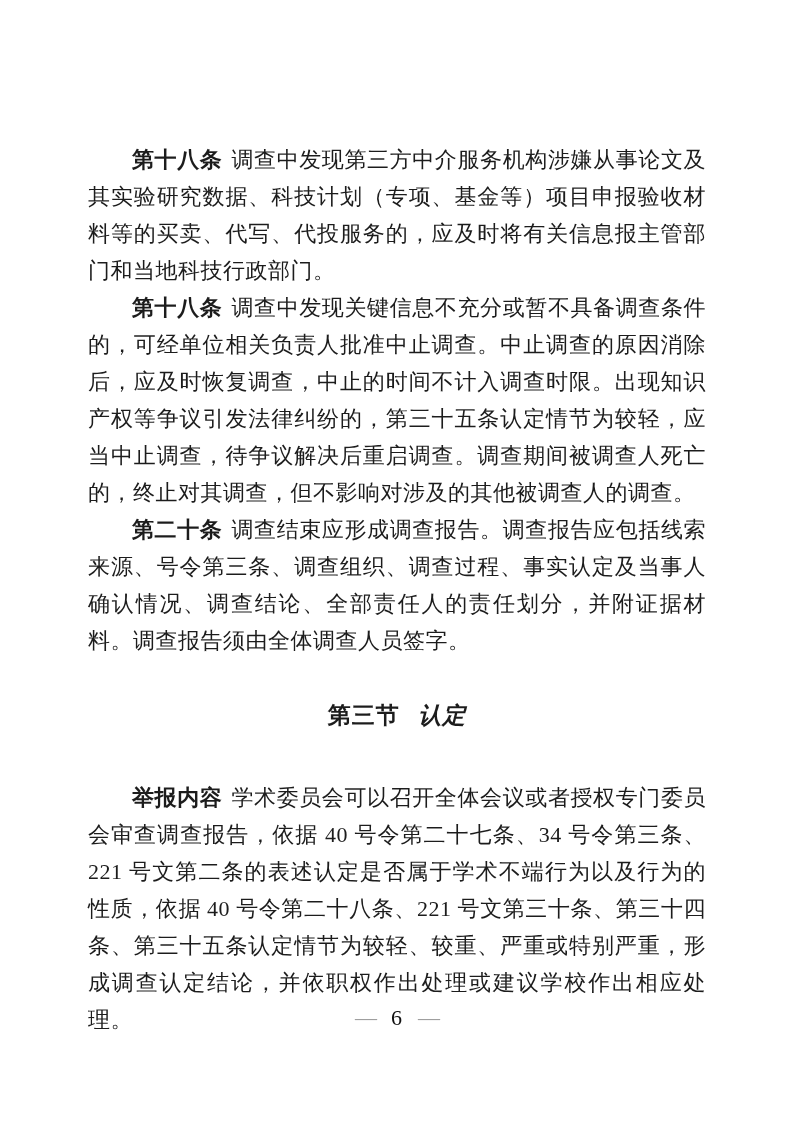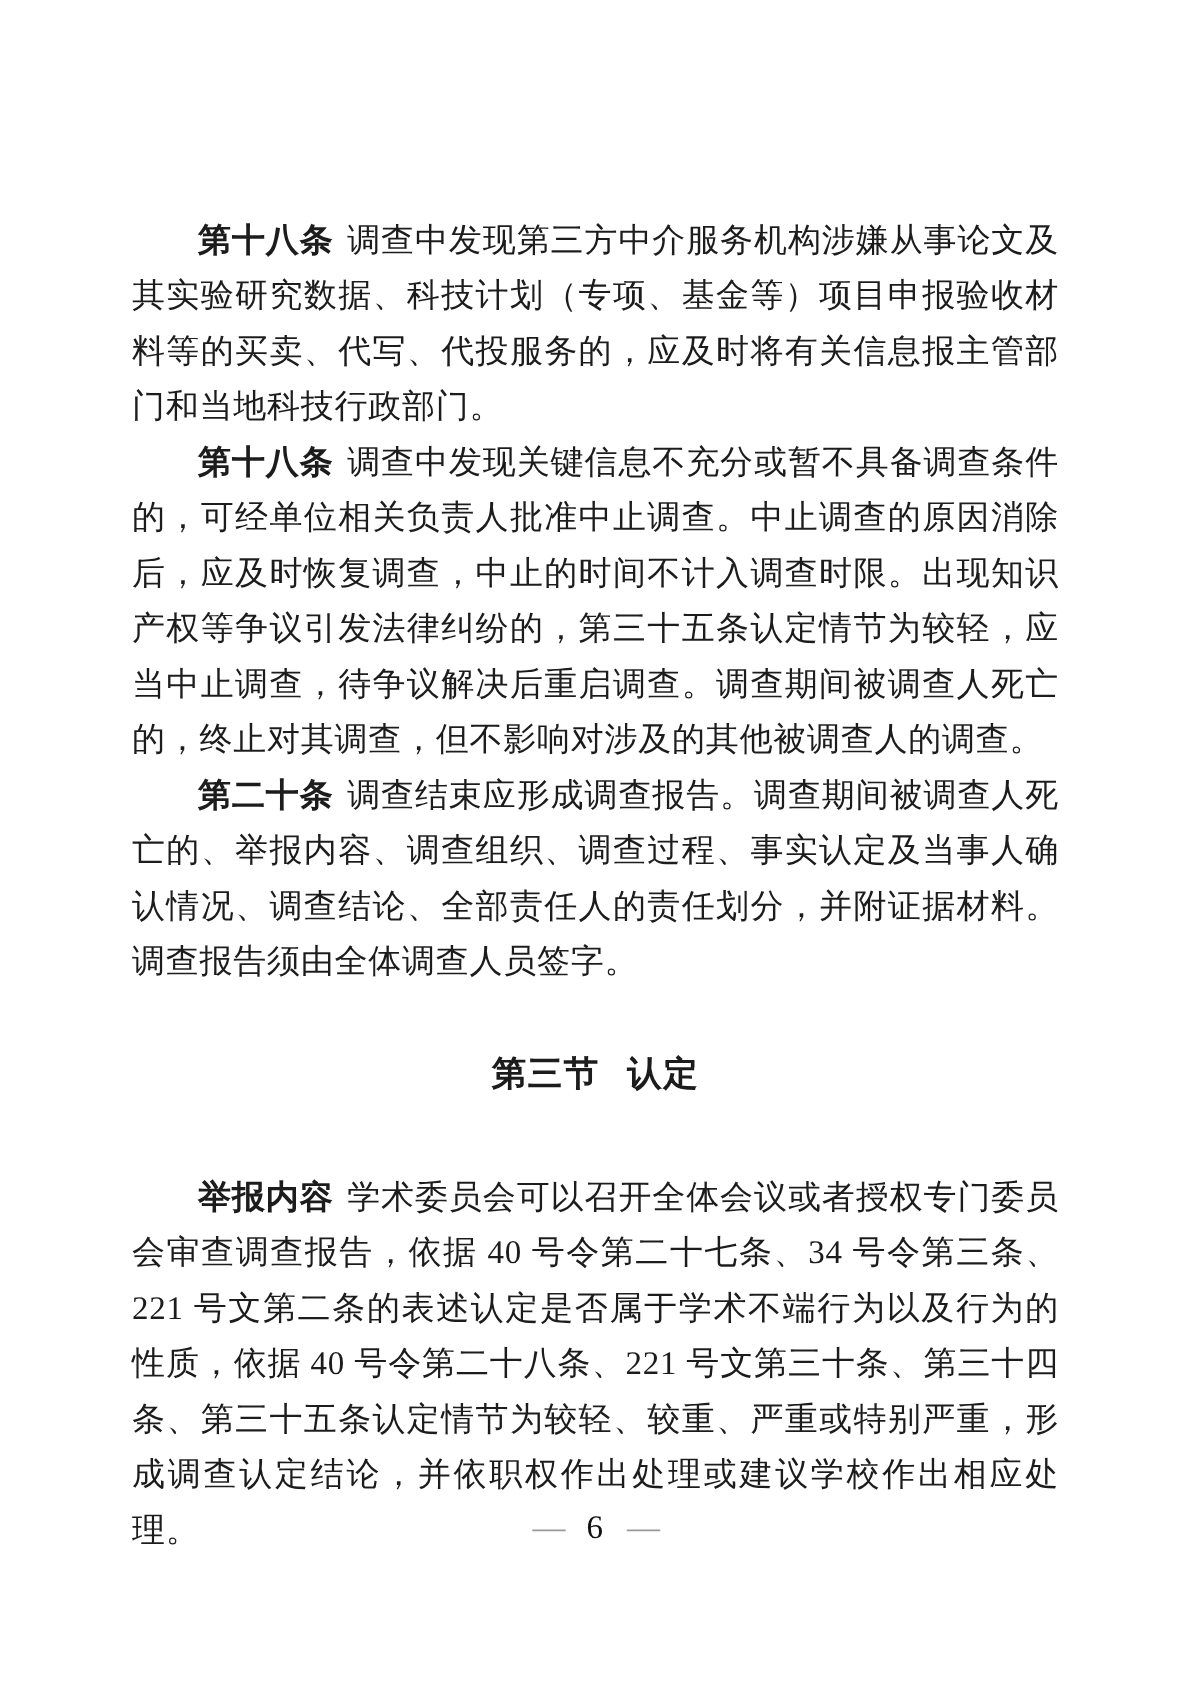--- a/index.html
+++ b/index.html
@@ -38,20 +38,21 @@
   .section-heading {
     margin: 42px 0 48px 0;
     text-align: center;
     font-size: 23px;
     font-weight: bold;
     line-height: 30px;
     letter-spacing: 1px;
   }
   .section-heading .heading-title {
     margin-left: 0.8em;
+    font-style: italic;
   }
   .footer {
     position: absolute;
     top: 1003px;
     left: 0;
     width: 100%;
     text-align: center;
     font-size: 22px;
     line-height: 30px;
   }
@@ -73,21 +74,21 @@
 
     <p class="para">
       <span class="article-label">第十八条</span><span>调查中发现第三方中介服务机构涉嫌从事论文及其实验研究数据、科技计划（专项、基金等）项目申报验收材料等的买卖、代写、代投服务的，应及时将有关信息报主管部门和当地科技行政部门。</span>
     </p>
 
     <p class="para">
       <span class="article-label">第十八条</span><span>调查中发现关键信息不充分或暂不具备调查条件的，可经单位相关负责人批准中止调查。中止调查的原因消除后，应及时恢复调查，中止的时间不计入调查时限。出现知识产权等争议引发法律纠纷的，第三十五条认定情节为较轻，应当中止调查，待争议解决后重启调查。调查期间被调查人死亡的，终止对其调查，但不影响对涉及的其他被调查人的调查。</span>
     </p>
 
     <p class="para">
-      <span class="article-label">第二十条</span><span>调查结束应形成调查报告。调查期间被调查人死亡的、举报内容、调查组织、调查过程、事实认定及当事人确认情况、调查结论、全部责任人的责任划分，并附证据材料。调查报告须由全体调查人员签字。</span>
+      <span class="article-label">第二十条</span><span>调查结束应形成调查报告。调查报告应包括线索来源、号令第三条、调查组织、调查过程、事实认定及当事人确认情况、调查结论、全部责任人的责任划分，并附证据材料。调查报告须由全体调查人员签字。</span>
     </p>
 
     <h2 class="section-heading">
       <span class="heading-number">第三节</span><span class="heading-title">认定</span>
     </h2>
 
     <p class="para">
       <span class="article-label">举报内容</span><span>学术委员会可以召开全体会议或者授权专门委员会审查调查报告，依据 40 号令第二十七条、34 号令第三条、221 号文第二条的表述认定是否属于学术不端行为以及行为的性质，依据 40 号令第二十八条、221 号文第三十条、第三十四条、第三十五条认定情节为较轻、较重、严重或特别严重，形成调查认定结论，并依职权作出处理或建议学校作出相应处理。</span>
     </p>
 

